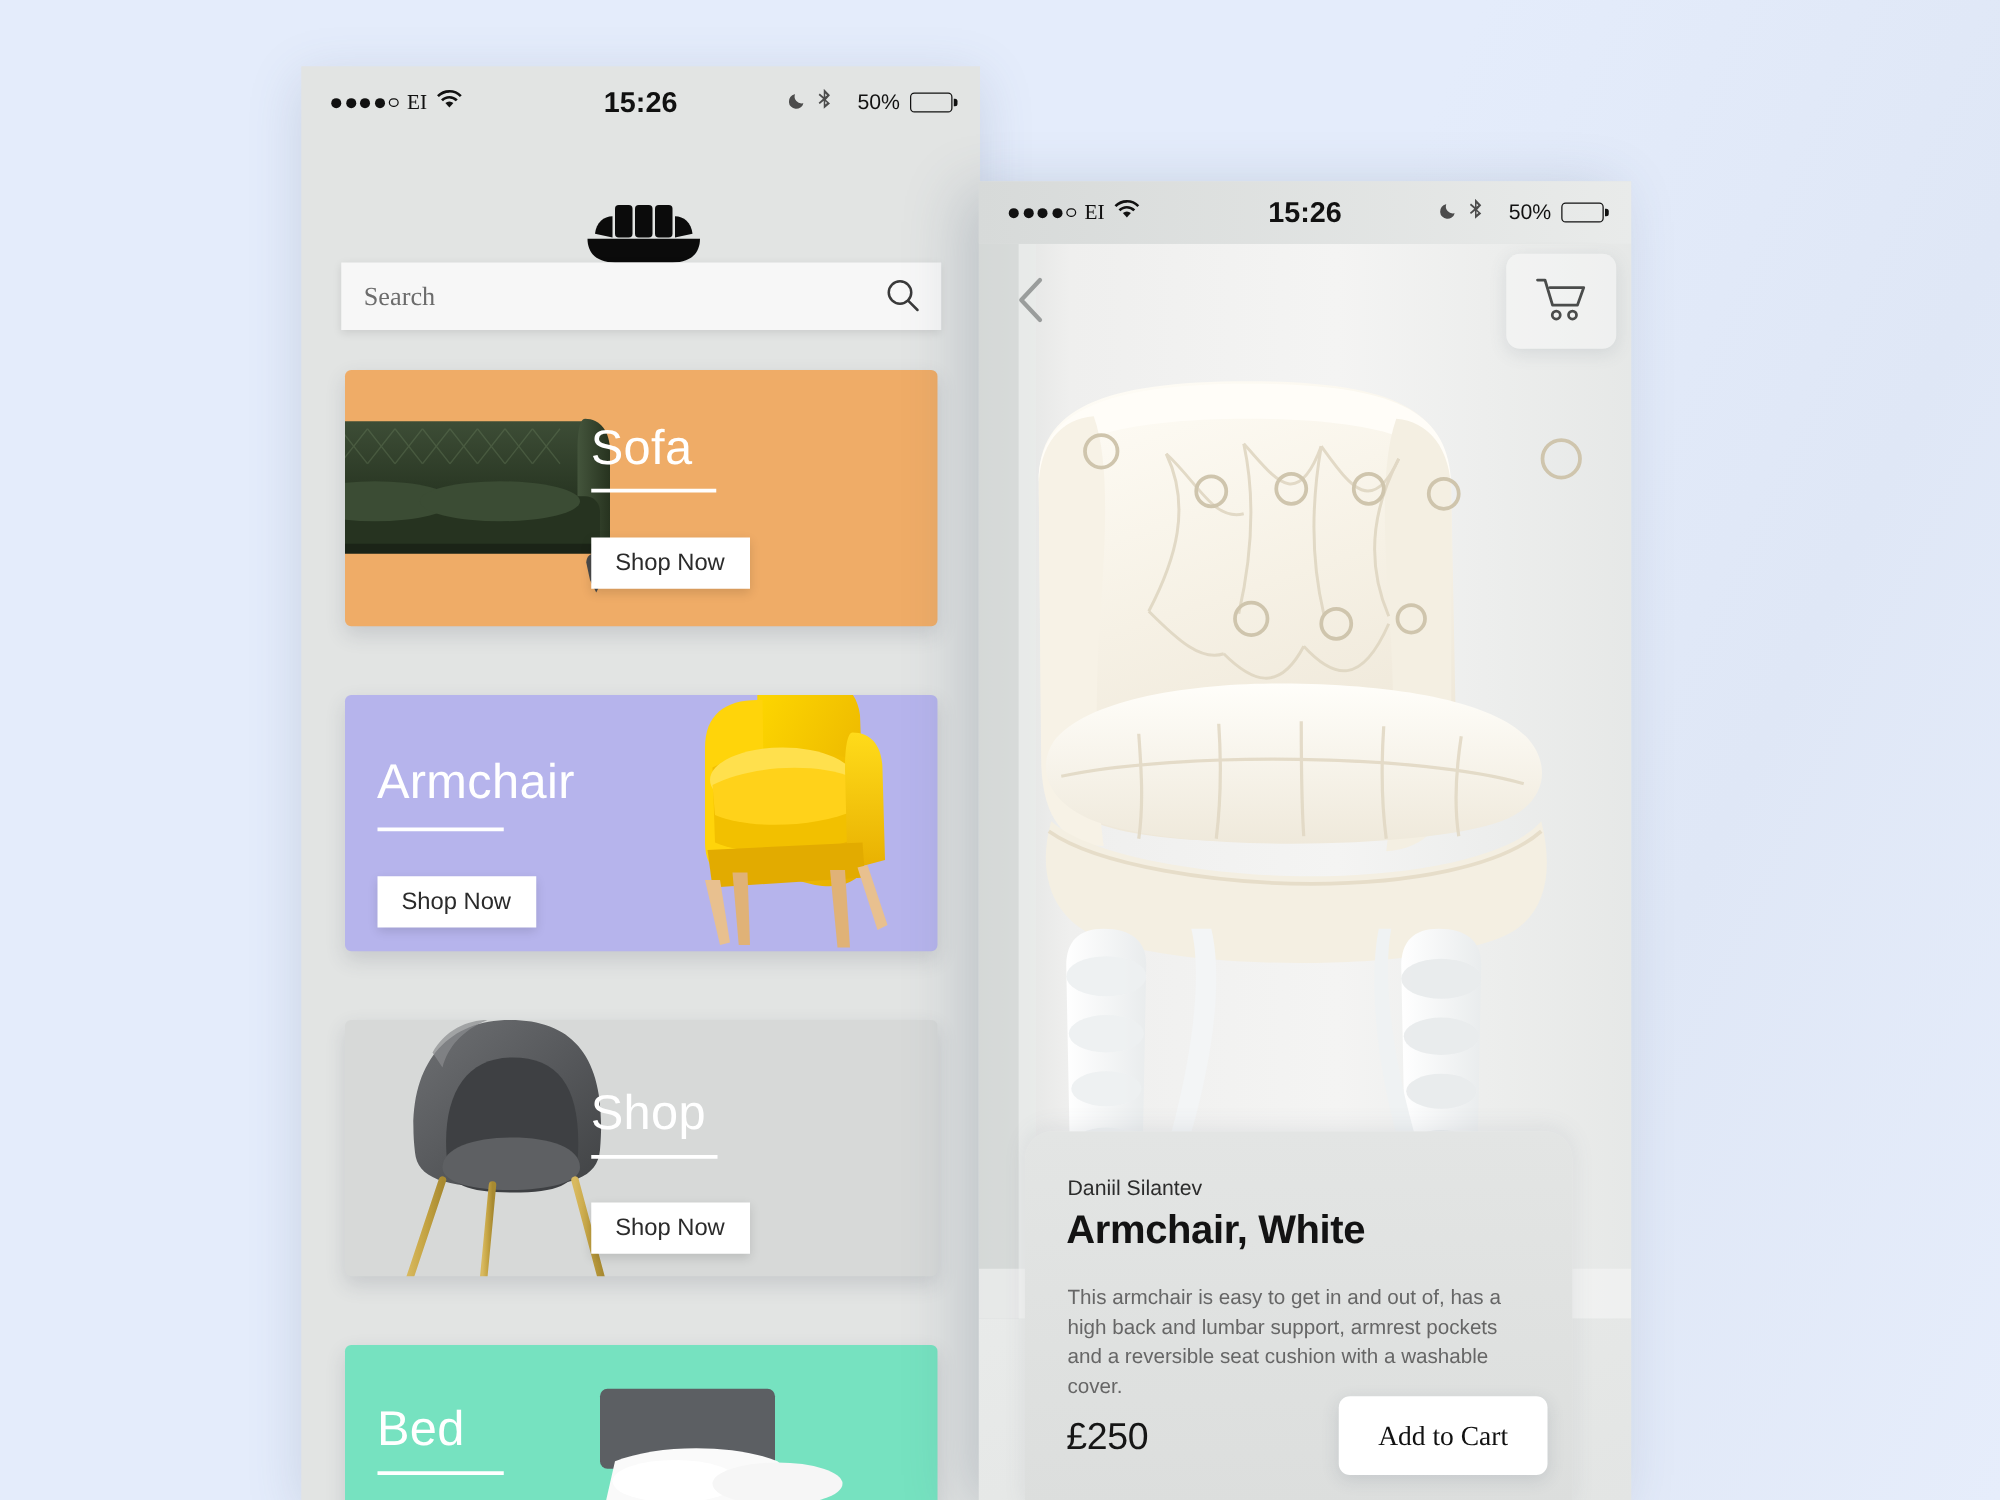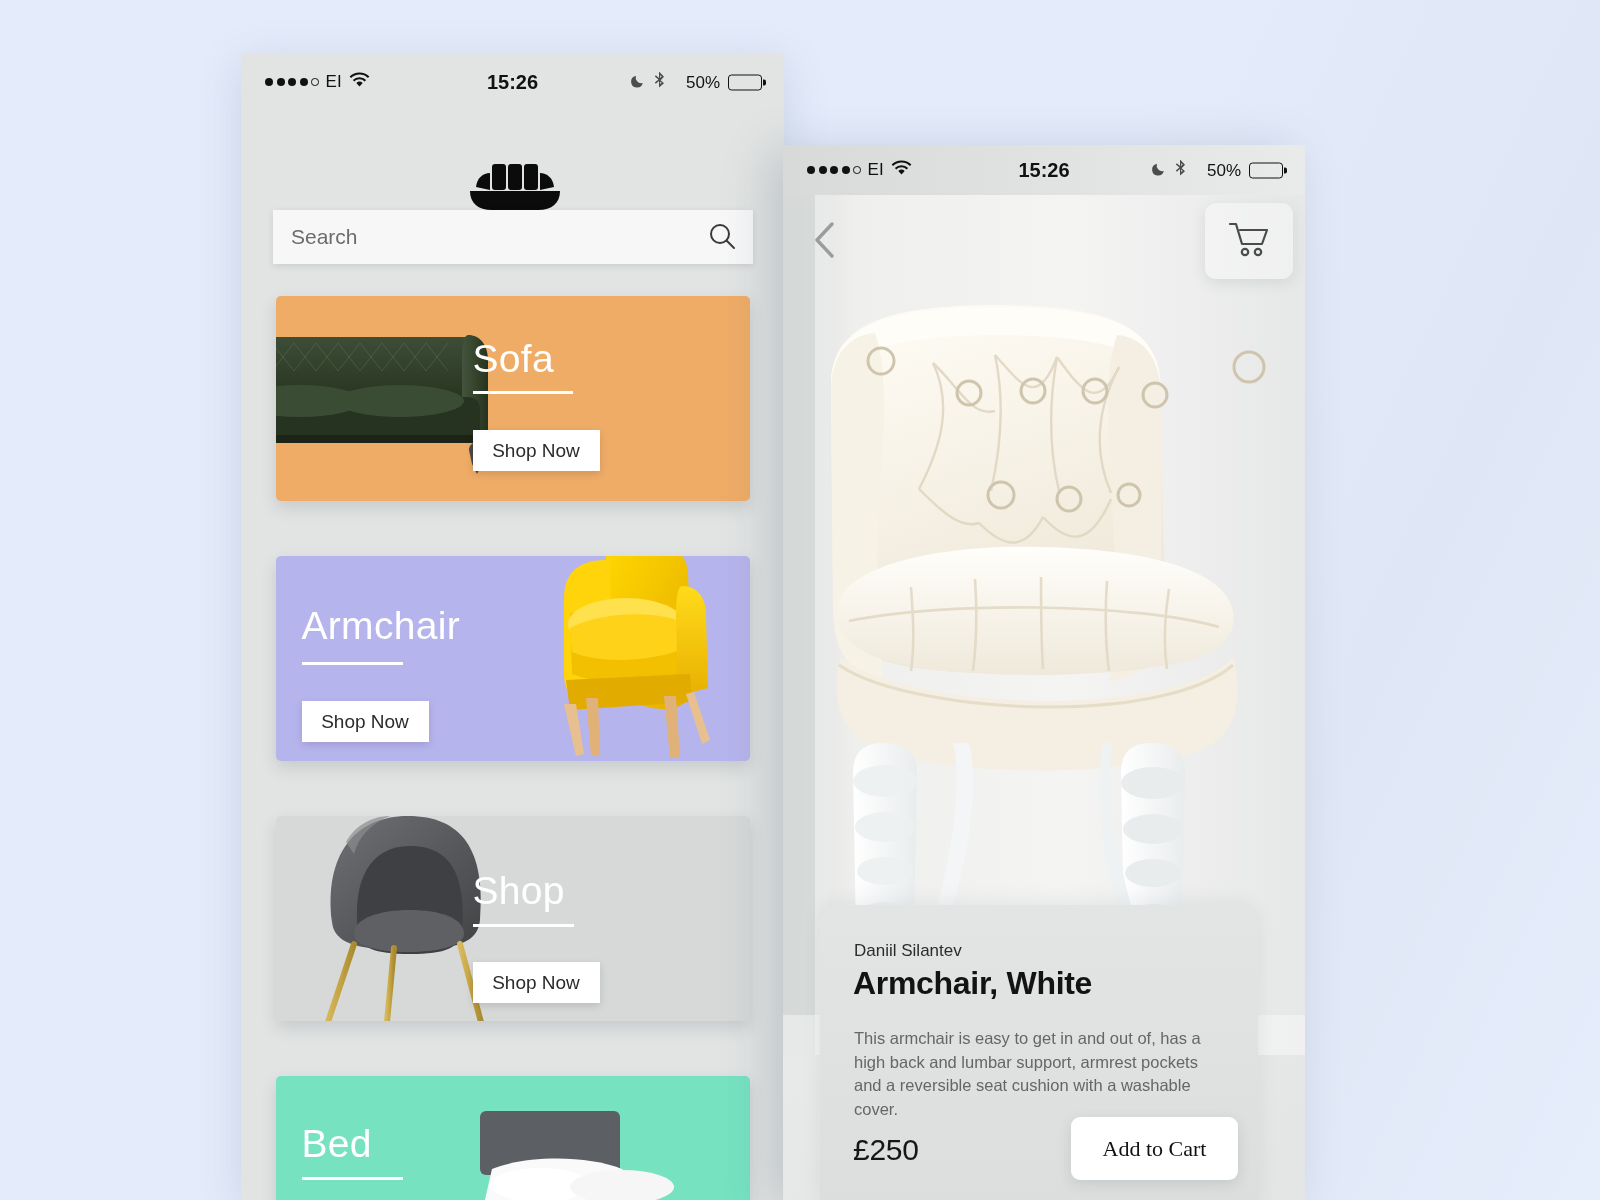--- a/index.html
+++ b/index.html
@@ -12,42 +12,42 @@
   
   .phone-home{
     position:absolute;left:241px;top:53px;width:543px;height:1147px;
     background:#e2e4e3;overflow:hidden;
     box-shadow:0 10px 40px rgba(80,95,120,.18);
   }
   .statusbar{
     position:absolute;left:0;top:0;width:100%;height:58px;
     display:flex;align-items:center;color:#111;
   }
-  .sb-left{position:absolute;left:24px;top:50%;transform:translateY(-50%);display:flex;align-items:center;gap:7px;}
+  .sb-left{position:absolute;left:24px;top:50%;transform:translateY(-50%);display:flex;align-items:center;gap:7px;font-family:Liberation Serif, serif;}
   .dots{display:flex;align-items:center;gap:3.5px;}
   .dot{width:8px;height:8px;border-radius:50%;background:#111;}
   .dot.hollow{background:transparent;border:1.4px solid #111;width:5.5px;height:5.5px;}
   .carrier{font-size:17px;letter-spacing:.2px;color:#111;}
-  .sb-center{position:absolute;left:50%;top:50%;transform:translate(-50%,-50%);font-size:20px;font-weight:bold;color:#111;}
+  .sb-center{position:absolute;left:50%;top:50%;transform:translate(-50%,-50%);font-size:23px;font-weight:bold;color:#111;}
   .sb-right{position:absolute;right:22px;top:50%;transform:translateY(-50%);display:flex;align-items:center;gap:8px;}
   .battery-pct{font-size:17px;color:#111;margin-left:13px;}
   .battery{width:34px;height:16px;border:1.6px solid #111;border-radius:3.5px;position:relative;box-sizing:border-box;padding:1.5px;}
   .battery:after{content:"";position:absolute;right:-4.5px;top:50%;transform:translateY(-50%);width:2.5px;height:6px;background:#111;border-radius:0 2px 2px 0;}
   .battery .fill{height:100%;background:#111;border-radius:1.5px;}
 
   .brand-logo{position:absolute;left:0;top:108px;width:100%;display:flex;justify-content:center;}
 
   .search-wrap{
     position:absolute;left:32px;top:157px;width:480px;height:54px;
     background:#f7f7f7;display:flex;align-items:center;
     box-shadow:0 2px 7px rgba(0,0,0,.10);
   }
   .search-input{
     border:0;background:transparent;outline:none;flex:1;height:100%;
-    padding:0 18px;font-size:21px;color:#585858;font-family:Liberation Sans, sans-serif;
+    padding:0 18px;font-size:21px;color:#585858;font-family:Liberation Serif, serif;
   }
   .search-input::placeholder{color:#6c6c6c;}
   .search-btn{width:62px;height:100%;display:flex;align-items:center;justify-content:center;background:transparent;border:0;cursor:pointer;}
 
   .cards{position:absolute;left:0;top:243px;width:100%;}
   .cat-card{
     position:relative;margin:0 auto 55px auto;width:474px;height:205px;
     border-radius:5px;box-shadow:0 7px 16px rgba(60,70,90,.16);
     overflow:visible;
   }

